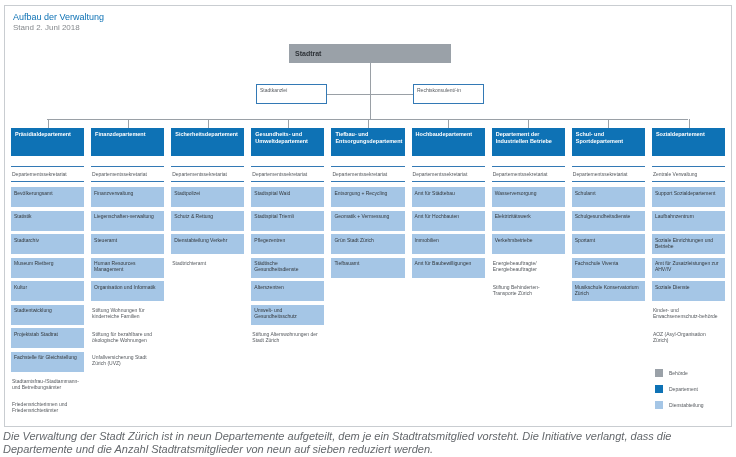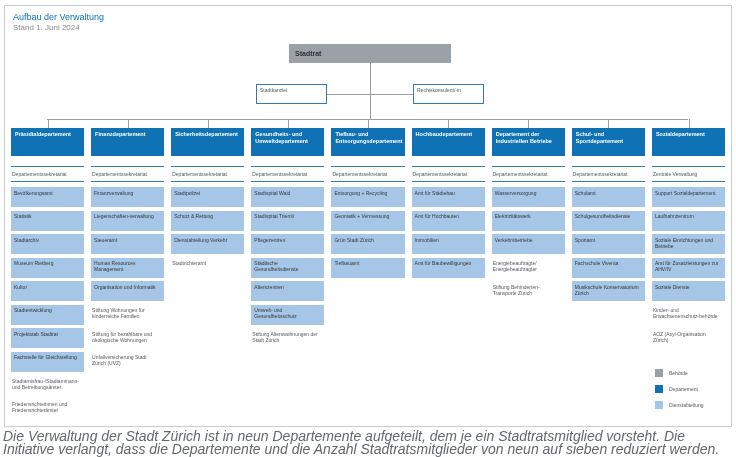--- a/index.html
+++ b/index.html
@@ -30,29 +30,29 @@
     display:flex;align-items:center;padding-left:1px;}
   .units{margin-top:5px;display:flex;flex-direction:column;gap:3.5px;}
   .unit{font-size:5px;line-height:6px;min-height:20px;box-sizing:border-box;
     padding:2.5px 3px;color:#33383c;overflow:hidden;}
   .unit-box{background:#a5c6e6;}
   .unit-text{padding-left:1px;color:#55595e;}
   .legend{position:absolute;left:650px;top:363px;}
   .lrow{display:flex;align-items:center;margin-bottom:8px;}
   .sw{width:8px;height:8px;display:inline-block;flex:0 0 8px;}
   .llabel{font-size:5px;color:#55595e;margin-left:6px;white-space:nowrap;}
-  .caption{position:absolute;left:3px;top:430px;width:731px;font-size:14px;
+  .caption{position:absolute;left:3px;top:430px;width:731px;font-size:11px;
     font-style:italic;color:#63676b;line-height:13px;}
 </style>
 </head>
 <body>
 
 <div class="chart">
   <div class="title">Aufbau der Verwaltung</div>
-  <div class="date">Stand 1. Juni 2024</div>
+  <div class="date">Stand 2. Juni 2018</div>
 
   <div class="stadtrat">Stadtrat</div>
   <div class="wbox left">Stadtkanzlei</div>
   <div class="wbox right">Rechtskonsulent/-in</div>
 
   <div class="line v" style="left:365px;top:57px;height:56px"></div>
   <div class="line h" style="left:322px;top:88px;width:86px"></div>
   <div class="line h" style="left:42px;top:113px;width:641px"></div>
 
   <div class="row">

